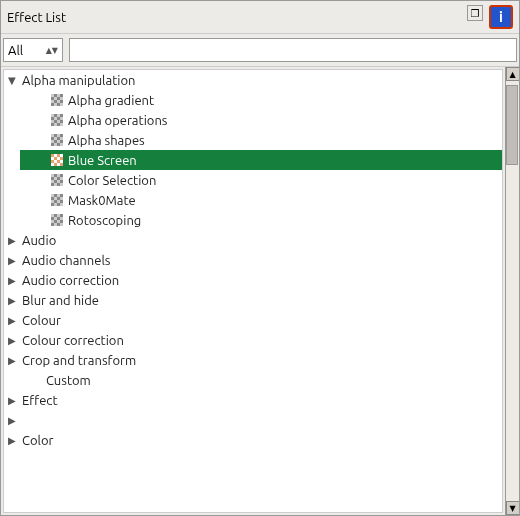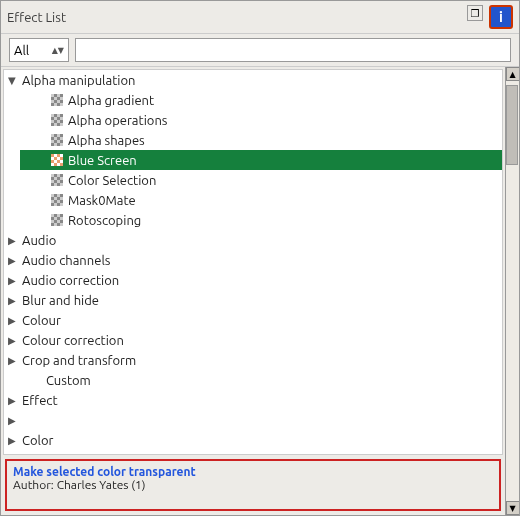--- a/index.html
+++ b/index.html
@@ -21,21 +21,21 @@
     }
     .title-bar {
       background: #edebe7;
       padding: 4px 6px;
       display: flex;
       align-items: center;
       border-bottom: 1px solid #ccc;
     }
     .title-bar-text {
       font-size: 13px;
-      color: #404040;
+      color: #000000;
       font-weight: normal;
     }
     .window-controls {
       margin-left: auto;
       display: flex;
       gap: 2px;
     }
     .win-btn {
       width: 16px;
       height: 16px;
@@ -58,21 +58,21 @@
       justify-content: center;
       color: white;
       font-weight: bold;
       font-size: 14px;
       cursor: pointer;
       margin-left: 4px;
     }
     .toolbar {
       display: flex;
       align-items: center;
-      padding: 4px 8px;
+      padding: 4px 2px;
       gap: 6px;
       border-bottom: 1px solid #ccc;
     }
     .dropdown {
       display: flex;
       align-items: center;
       background: white;
       border: 1px solid #999;
       padding: 2px 4px;
       height: 24px;
@@ -349,27 +349,20 @@
           <span class="arrow">▶</span>
         </div>
 
         <div class="tree-item">
           <span class="arrow">▶</span>
           <span>Color</span>
         </div>
 
       </div>
 
-      <div class="bottom-info">
-        <div class="info-text">Make selected color transparent</div>
-        <div class="author-text">
-          <span>Author:</span>
-          <span>Charles Yates (1)</span>
-        </div>
-      </div>
     </div>
 
     <div class="scrollbar">
       <div class="scroll-btn">▲</div>
       <div class="scroll-track">
         <div class="scroll-thumb"></div>
       </div>
       <div class="scroll-btn">▼</div>
     </div>
   </div>

